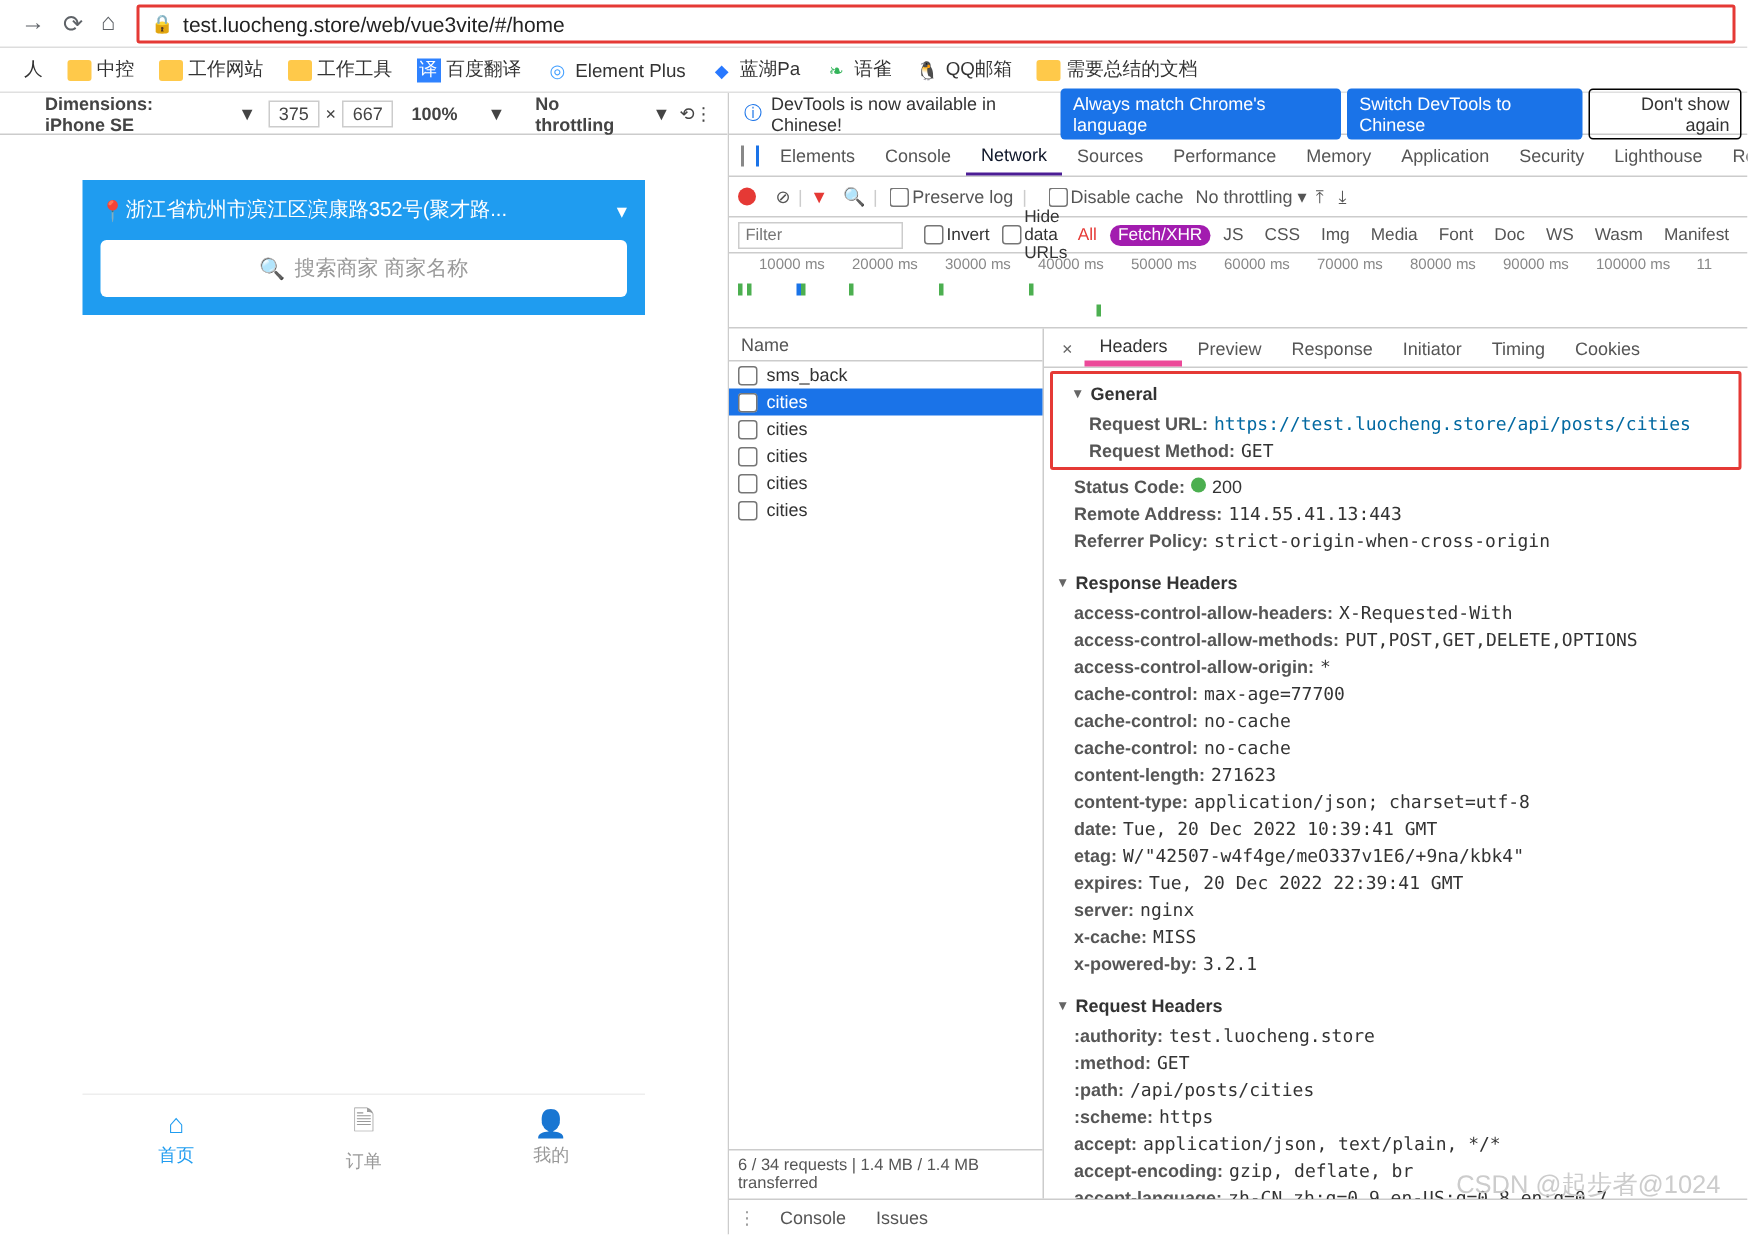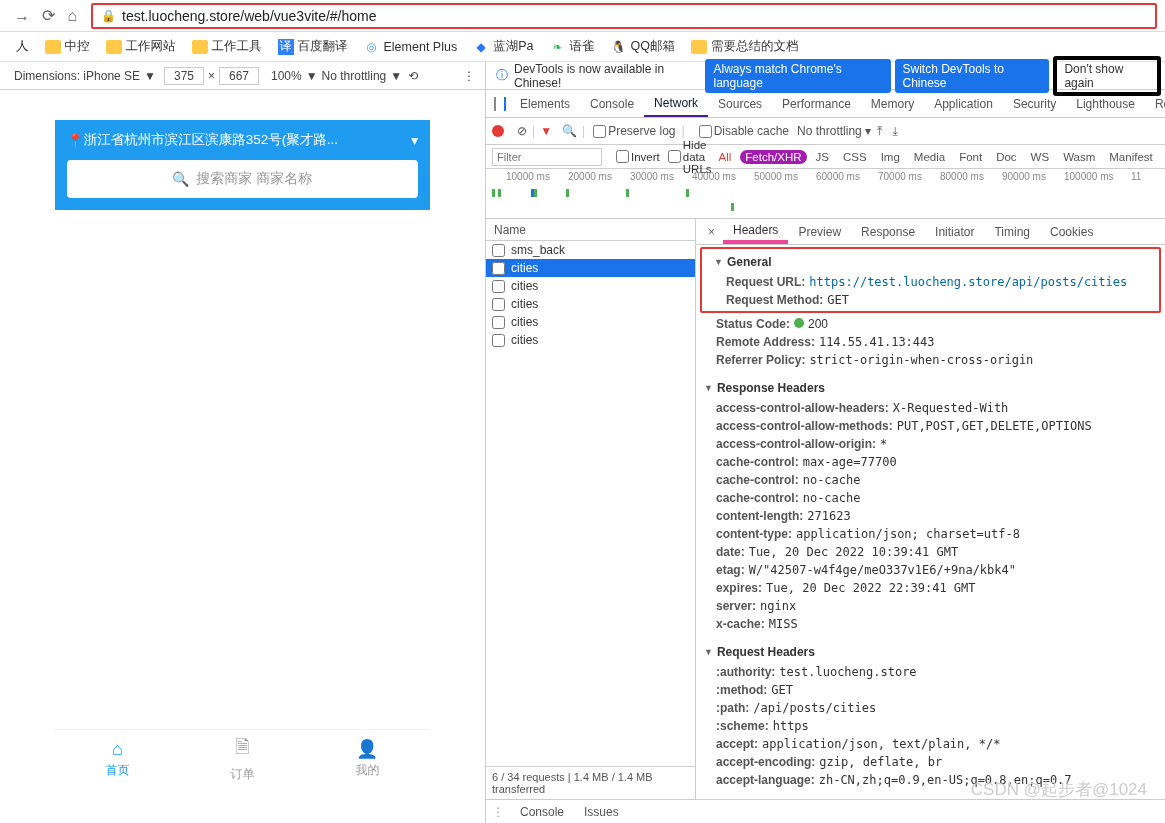--- a/index.html
+++ b/index.html
@@ -13,39 +13,39 @@
 
 .bookbar { height: 30px; display: flex; align-items: center; padding: 0 8px; border-bottom: 1px solid #e0e0e0; }
 .bm { display: flex; align-items: center; margin: 0 8px; font-size: 12.5px; color: #333; cursor: pointer; }
 .bm-folder { width: 16px; height: 14px; background: #ffc94a; border-radius: 2px; margin-right: 4px; display: inline-block; }
 .bm-icon { width: 16px; height: 16px; margin-right: 4px; display: inline-flex; align-items: center; justify-content: center; font-size: 12px; }
 
 .main { display: flex; height: calc(100% - 62px); }
 .left-pane { width: 485px; background: #fff; position: relative; }
 .dev-bar { height: 28px; border-bottom: 1px solid #ccc; display: flex; align-items: center; padding: 0 10px; font-size: 12px; color: #444; }
 .dev-bar .sep { margin: 0 4px; color: #aaa; }
-.dev-bar .dd { margin: 0 4px; }
+.dev-bar .dd { margin: 0 20px; font-weight: bold; }
 .dim-box { border: 1px solid #ccc; padding: 1px 4px; width: 40px; text-align: center; }
 
 .phone-frame { margin: 30px auto 0; width: 375px; height: 667px; background: #fff; position: relative; }
 .loc-bar { height: 40px; background: #1f9cf0; color: #fff; display: flex; align-items: center; padding: 0 12px; font-size: 13.5px; }
 .loc-bar .arrow-d { margin-left: auto; }
 .search-wrap { background: #1f9cf0; padding: 0 12px 12px; }
 .search-box { background: #fff; border-radius: 4px; height: 38px; display: flex; align-items: center; justify-content: center; color: #999; font-size: 14px; cursor: pointer; }
 .search-box .sicon { margin-right: 6px; }
 .tab-bar { position: absolute; bottom: 0; left: 0; right: 0; height: 58px; border-top: 1px solid #eee; display: flex; }
 .tab-item { flex: 1; display: flex; flex-direction: column; align-items: center; justify-content: center; font-size: 12px; color: #999; cursor: pointer; }
 .tab-item.active { color: #1f9cf0; }
 .tab-item .ticon { font-size: 18px; margin-bottom: 2px; }
 
 .devtools { flex: 1; border-left: 1px solid #ccc; display: flex; flex-direction: column; min-width: 0; }
 .info-bar { height: 28px; background: #fff; border-bottom: 1px solid #ccc; display: flex; align-items: center; padding: 0 4px; font-size: 12px; }
 .info-icn { color: #1a73e8; margin: 0 6px; }
 .btn-blue { background: #1a73e8; color: #fff; padding: 3px 8px; border-radius: 3px; margin-left: 4px; cursor: pointer; }
-.btn-grey { border: 4px solid #000000; padding: 2px 7px; border-radius: 3px; margin-left: 4px; cursor: pointer; color: #333; }
+.btn-grey { border: 1px solid #000000; padding: 2px 7px; border-radius: 3px; margin-left: 4px; cursor: pointer; color: #333; text-align: right; }
 
 .dt-tabs { height: 28px; border-bottom: 1px solid #ccc; display: flex; align-items: center; padding: 0 4px; font-size: 12px; }
 .dt-tabs .t { padding: 0 10px; height: 100%; display: flex; align-items: center; cursor: pointer; color: #555; }
 .dt-tabs .t.active { color: #0f172a; border-bottom: 2px solid #4c1d95; }
 .dt-tabs .sq { width: 14px; height: 14px; border: 1px solid #888; margin: 0 4px; cursor: pointer; }
 
 .tool-row { height: 27px; border-bottom: 1px solid #ccc; display: flex; align-items: center; padding: 0 6px; font-size: 12px; color: #555; }
 .rec-dot { width: 12px; height: 12px; background: #e53935; border-radius: 50%; margin-right: 8px; cursor: pointer; }
 .tool-icn { margin: 0 5px; cursor: pointer; color: #555; }
 .funnel { color: #e53935; }
@@ -393,20 +393,24 @@
               <span class="v">Tue, 20 Dec 2022 22:39:41 GMT</span>
             </div>
             <div class="kv-row">
               <span class="k">server:</span>
               <span class="v">nginx</span>
             </div>
             <div class="kv-row">
               <span class="k">x-cache:</span>
               <span class="v">MISS</span>
             </div>
+            <div class="kv-row">
+              <span class="k">x-powered-by:</span>
+              <span class="v">3.2.1</span>
+            </div>
           </div>
 
         <div class="section-hdr" style="margin-top:8px">Request Headers</div>
         <div id="reqh-rows">
             <div class="kv-row">
               <span class="k">:authority:</span>
               <span class="v">test.luocheng.store</span>
             </div>
             <div class="kv-row">
               <span class="k">:method:</span>

